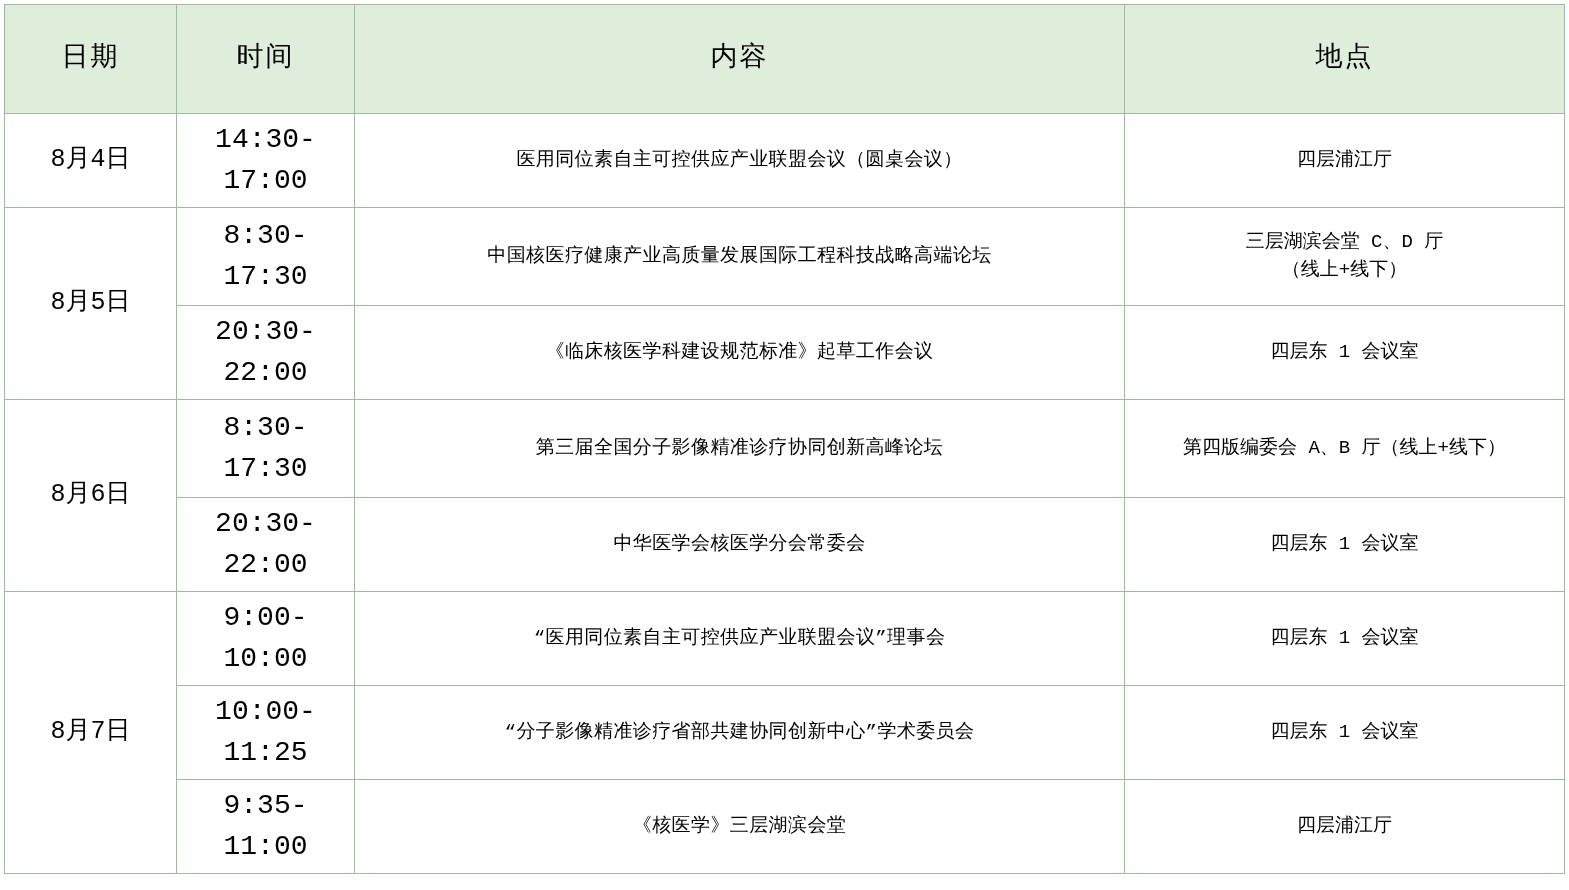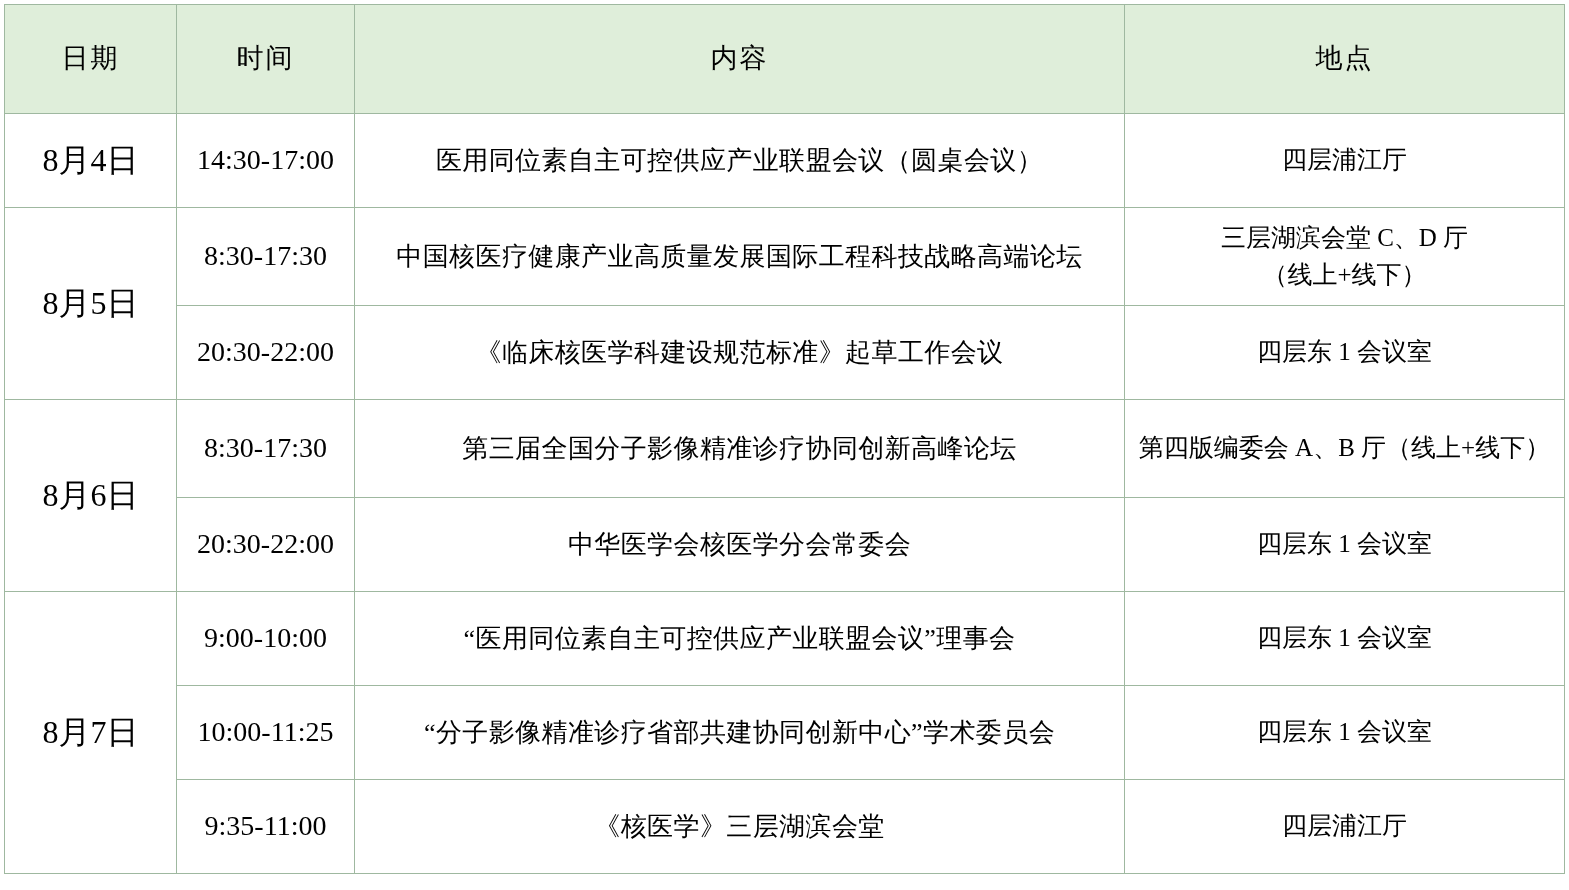--- a/index.html
+++ b/index.html
@@ -25,40 +25,41 @@
     width: 1560px;
     margin: 4px 0 0 4px;
   }
   table.schedule td, table.schedule th {
     border: 1px solid #9fb8a0;
     text-align: center;
     vertical-align: middle;
     font-weight: normal;
     padding: 4px 6px;
     line-height: 1.45;
+    font-family: Liberation Mono, monospace;
   }
   thead th {
     background: #dfeeda;
     font-size: 27px;
     height: 100px;
     letter-spacing: 2px;
   }
   tbody td {
     background: #ffffff;
     font-size: 25px;
   }
   .col-date   { width: 172px; }
   .col-time   { width: 178px; }
   .col-topic  { width: 770px; }
   .col-place  { width: 440px; }
 
-  td.date-cell { font-size: 32px; margin-left: 13px; }
+  td.date-cell { font-size: 25px; margin-left: 13px; }
   td.time-cell { font-size: 28px; }
-  td.topic-cell { font-size: 26px; letter-spacing: 0.4px; }
-  td.place-cell { font-size: 25px; }
+  td.topic-cell { font-size: 19px; letter-spacing: 0.4px; }
+  td.place-cell { font-size: 19px; }
 
   .row-h1 { height: 94px; }
   .row-h2 { height: 98px; }
   .two-line { line-height: 1.42; }
 </style>
 </head>
 <body>
 
 <div class="schedule-wrap">
   <table class="schedule">

